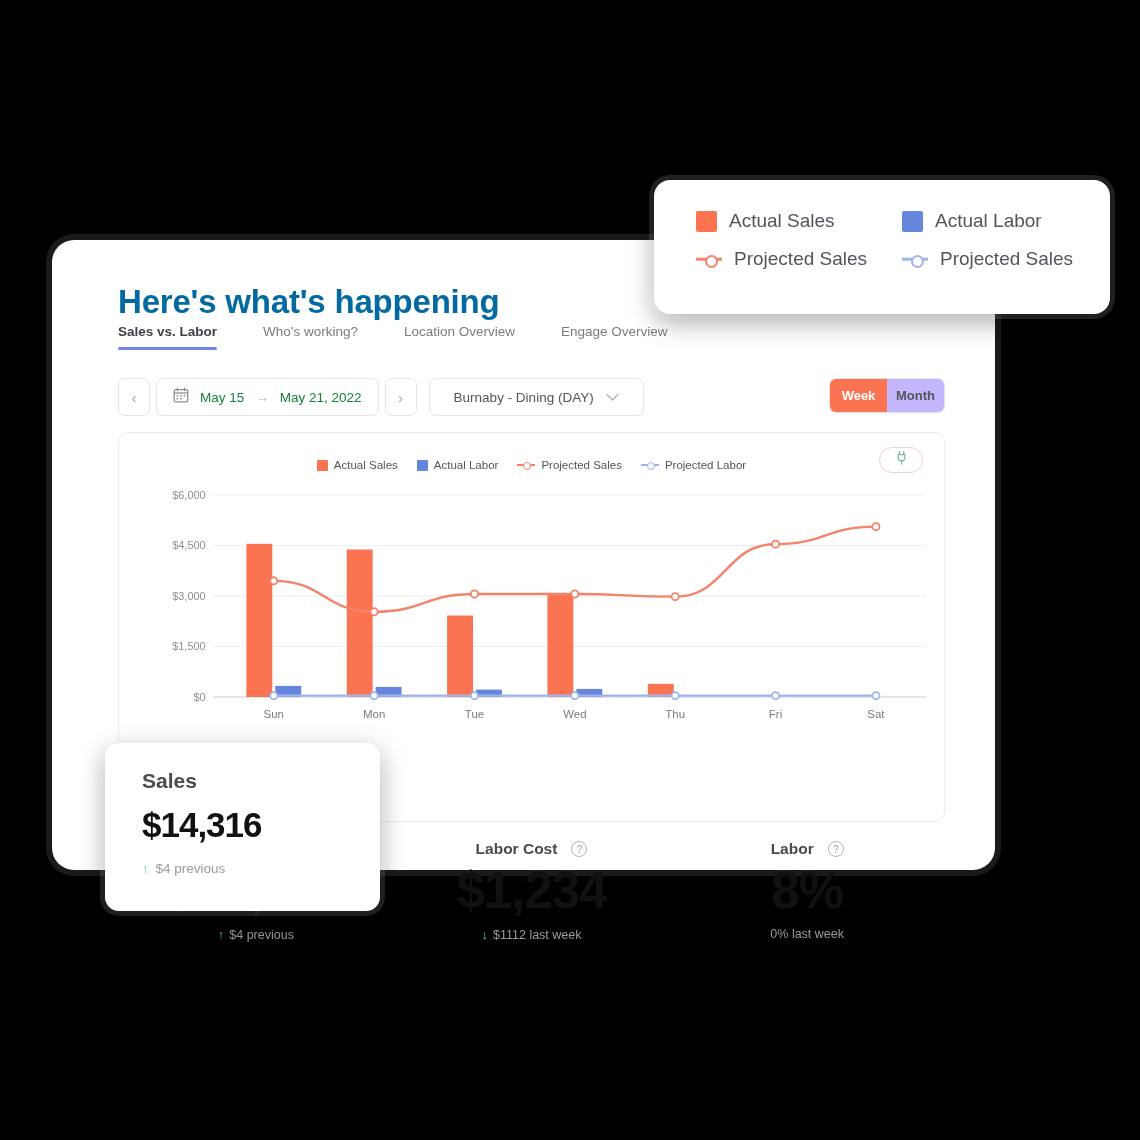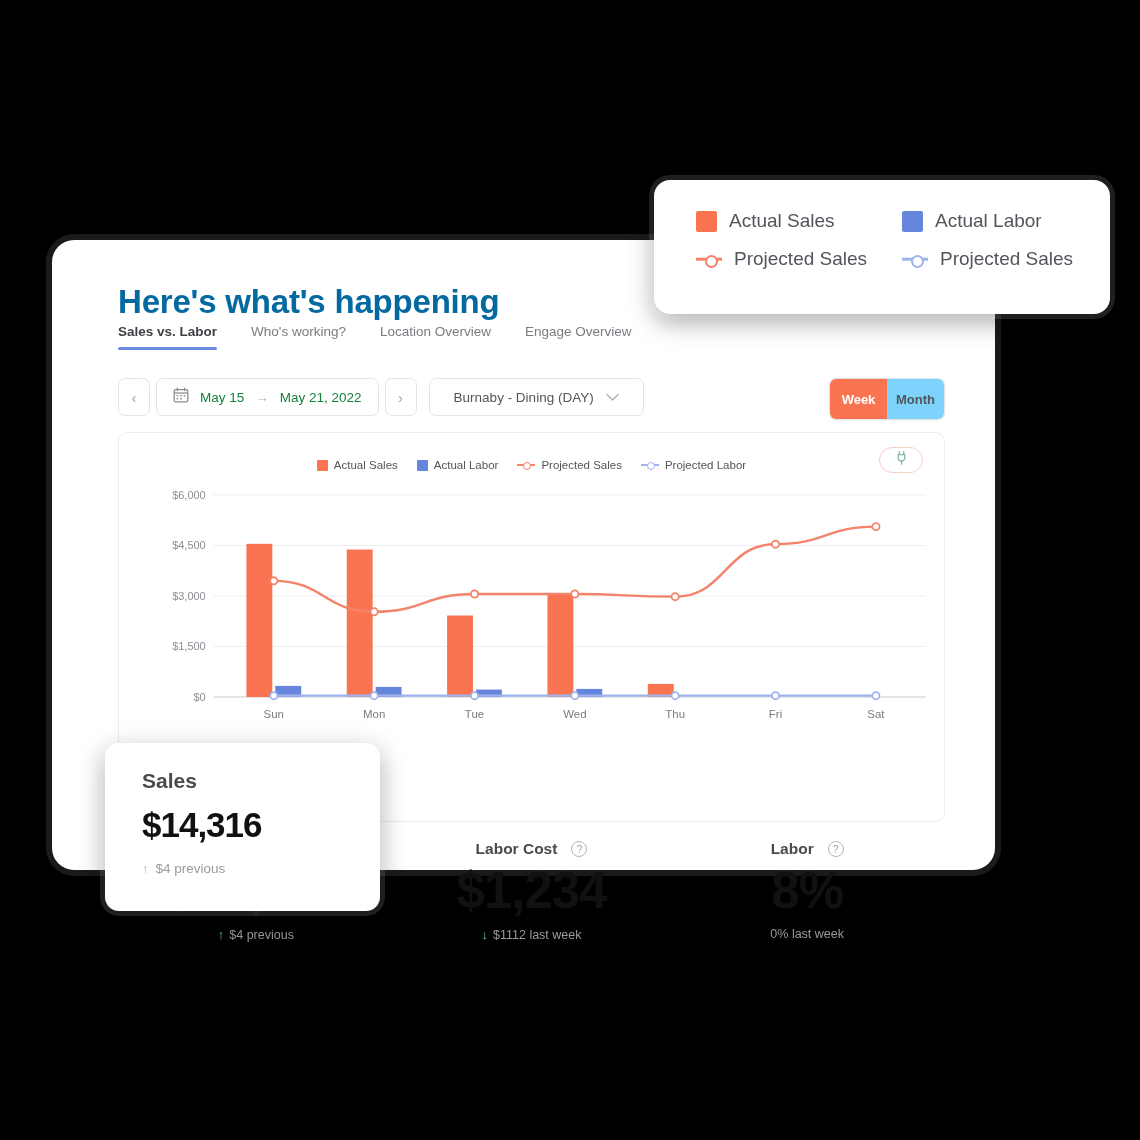--- a/index.html
+++ b/index.html
@@ -42,21 +42,21 @@
     letter-spacing: -0.2px;
   }
 
   
   #tabs {
     position: absolute;
     left: 66px;
     top: 84px;
     display: flex;
     align-items: flex-start;
-    gap: 4px;
+    gap: 16px;
   }
   .tab {
     font-size: 13.5px;
     color: #7b7b82;
     padding: 0 0 11px 0;
     margin-right: 30px;
     position: relative;
     cursor: pointer;
     white-space: nowrap;
   }
@@ -126,35 +126,35 @@
   #loc-box .loctext {
     font-size: 13.5px;
     color: #54545c;
     white-space: nowrap;
   }
 
   #range-toggle {
     position: absolute;
     right: 0; top: 0;
     display: flex;
-    height: 42px;
+    height: 35px;
     border-radius: 7px;
     overflow: hidden;
     border: 1px solid #e3e4e8;
     box-shadow: 0 1px 2px rgba(0,0,0,0.05);
   }
   .range-opt {
     display: flex;
     align-items: center;
     justify-content: center;
     width: 57px;
     font-size: 13px;
     font-weight: bold;
     color: #54545c;
-    background: #7dd3fc;
+    background: #c4b5fd;
     cursor: pointer;
   }
   .range-opt.selected {
     background: #fa7452;
     color: #ffffff;
   }
 
   
   #chart-card {
     position: absolute;

